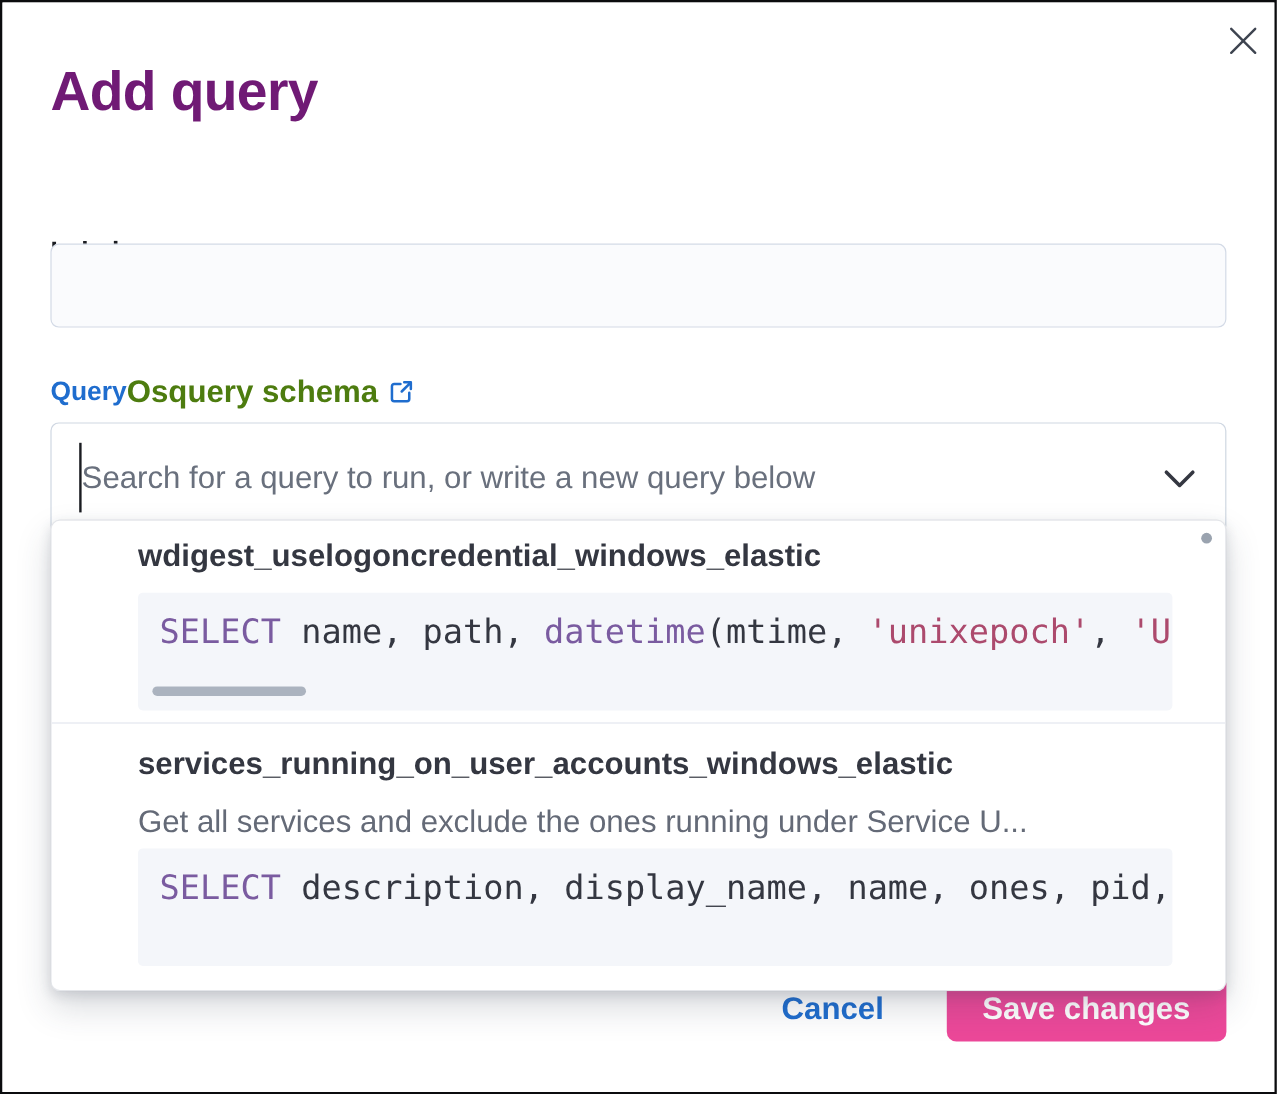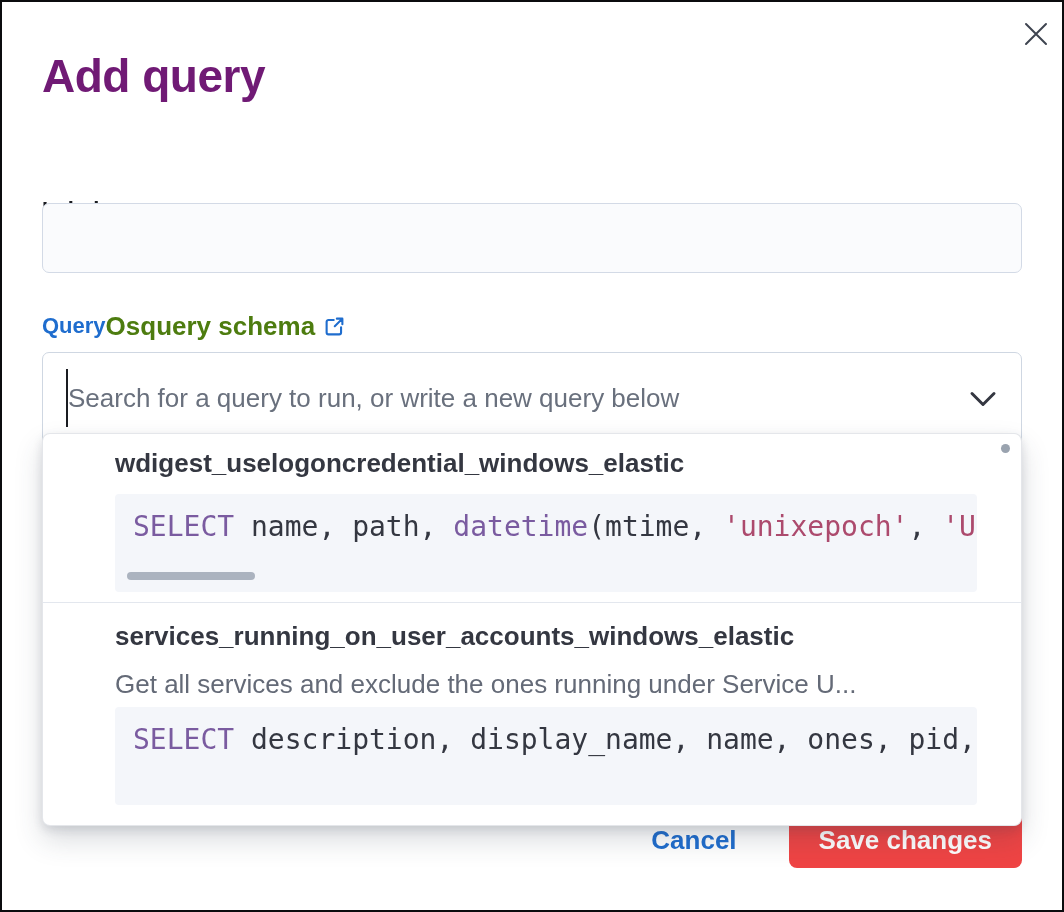--- a/index.html
+++ b/index.html
@@ -69,21 +69,21 @@
   .tok-string  { color:#ac4a6d; }
   .tok-plain   { color:#343741; }
   .hthumb { position:absolute; left:12px; bottom:12px; width:128px; height:8px;
     border-radius:4px; background:#abb3bf; }
   .divider { height:1px; background:#e3e7ee; }
 
   
   .footer { position:absolute; right:40px; top:810px; display:flex; align-items:center; gap:48px; z-index:1; }
   .cancel-btn { background:none; border:none; font-family:"Liberation Sans",sans-serif;
     font-size:26px; font-weight:700; color:#1f6dce; cursor:pointer; padding:10px 4px; }
-  .save-btn { height:56px; min-width:232px; background:#ef4444; color:#ffffff; border:none;
+  .save-btn { height:56px; min-width:232px; background:#ec4899; color:#ffffff; border:none;
     border-radius:8px; font-family:"Liberation Sans",sans-serif; font-size:26px; font-weight:700;
     cursor:pointer; padding:0 30px; }
 </style>
 </head>
 <body>
 
 <div class="modal">
 
   <button class="close-btn">
     <svg width="26" height="26" viewBox="0 0 26 26">

